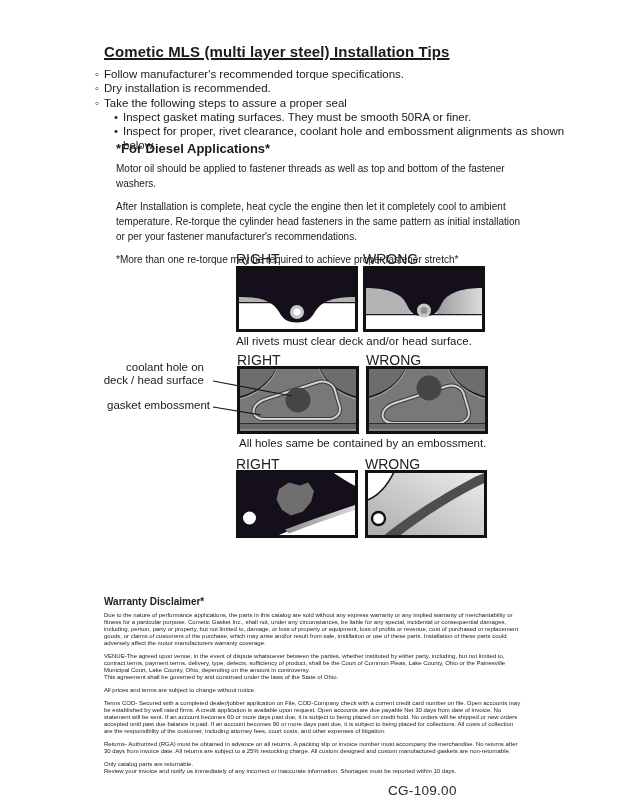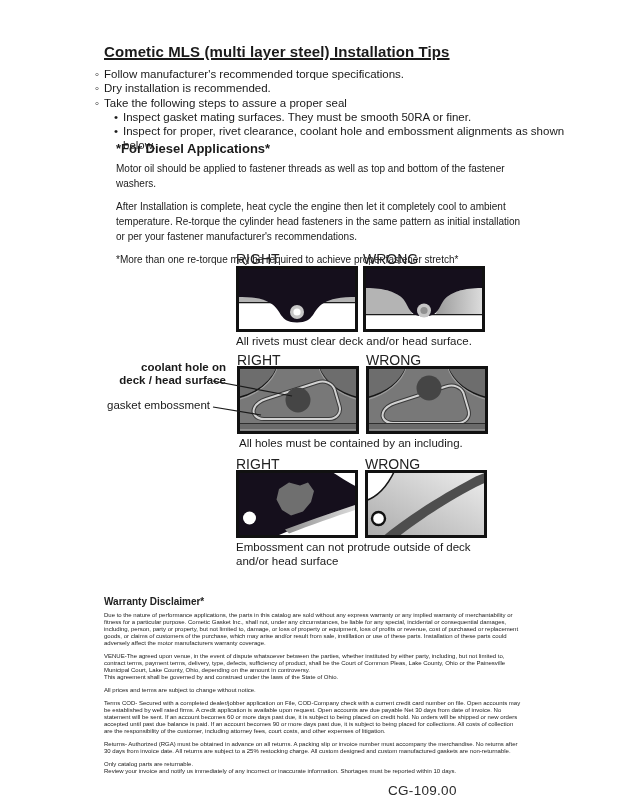--- a/index.html
+++ b/index.html
@@ -136,32 +136,32 @@
         <path d="M27,53 C19,53 14.5,47.5 17.5,41.5 C19.5,37.5 23,35 29,33 L80,16.5 C88,14 95,17 97.5,23 L102.5,40 C104.5,46.5 100,53 92,53 Z" fill="none" stroke-width="2" stroke="#d2d2d2"></path>
       </g>
       <circle cx="63" cy="22" r="12.5" fill="#454545"></circle>
       <line x1="0" y1="57.5" x2="122" y2="57.5" stroke="#2e2e2e" stroke-width="1.2"></line>
       <rect x="0" y="58" width="122" height="5.5" fill="#6a6a6a"></rect>
       <line x1="0" y1="63.8" x2="122" y2="63.8" stroke="#9a9a9a" stroke-width="1"></line>
       <rect x="1.5" y="1.5" width="119" height="65" fill="none" stroke="#111111" stroke-width="3"></rect>
     </svg>
   </div>
 
-  <div class="callout" style="left:114px;top:337px;width:112px;font-weight:bold;">
+  <div class="callout" style="left:92px;top:337px;width:112px;">
     <div>coolant hole on</div>
     <div>deck / head surface</div>
   </div>
   <div class="callout" style="left:60px;top:375px;width:150px;">gasket embossment</div>
 
   <svg class="leaders" width="618" height="800">
     <line x1="213" y1="357" x2="292" y2="372" stroke="#1a1a1a" stroke-width="1.2"></line>
     <line x1="213" y1="383" x2="261" y2="391" stroke="#1a1a1a" stroke-width="1.2"></line>
   </svg>
 
-  <div class="dg-caption" style="left:239px;top:413px;">All holes must be contained by an including.</div>
+  <div class="dg-caption" style="left:239px;top:413px;">All holes same be contained by an embossment.</div>
 
   <div class="dg-label" style="left:236px;top:432px;">RIGHT</div>
   <div class="dg-label" style="left:365px;top:432px;">WRONG</div>
 
   <div class="dg-box" style="left:236px;top:446px;">
     <svg width="122" height="68" viewBox="0 0 122 68">
       <defs>
         <linearGradient id="r3g" x1="0" y1="0" x2="1" y2="0">
           <stop offset="0" stop-color="#8f8f8f"></stop>
             <stop offset="1" stop-color="#dedede"></stop>
@@ -186,24 +186,20 @@
       </defs>
       <rect width="122" height="68" fill="#ffffff"></rect>
       <path d="M30,0 H122 V68 H0 V31 C13,27 23,15 30,0 Z" fill="url(#lg)"></path>
       <path d="M30,0 C23,15 13,27 0,31" fill="none" stroke="#161616" stroke-width="1.6"></path>
       <path d="M16,68 C42,46 78,24 107,8.5 C112,5.8 117,3.8 122,2.5 L122,12 C98,22 58,47 32,68 Z" fill="#4e4e4e"></path>
       <circle cx="13.5" cy="48.5" r="6.5" fill="#ffffff" stroke="#111111" stroke-width="2.4"></circle>
       <rect x="1.5" y="1.5" width="119" height="65" fill="none" stroke="#111111" stroke-width="3"></rect>
     </svg>
   </div>
 
-  <div class="dg-caption" style="left:236px;top:517px;">
-    <div>Embossment can not protrude outside of deck</div>
-    <div>and/or head surface</div>
-  </div>
 
   <div class="warranty">
     <div class="w-head">Warranty Disclaimer*</div>
     <div class="w-para">Due to the nature of performance applications, the parts in this catalog are sold without any express warranty or any implied warranty of merchantability or fitness for a particular purpose.  Cometic Gasket Inc., shall not, under any circumstances, be liable for any special, incidental or consequential damages, including, person, party or property, but not limited to, damage, or loss of property or equipment, loss of profits or revenue, cost of purchased or replacement goods, or claims of customers of the purchase, which may arise and/or result from sale, instillation or use of these parts.  Installation of these parts could adversely affect the motor manufacturers warranty coverage.</div>
     <div class="w-para">
       <div>VENUE-The agreed upon venue, in the event of dispute whatsoever between the parties, whether instituted by either party, including, but not limited to, contract terms, payment terms, delivery, type, defects, sufficiency of product, shall be the Court of Common Pleas, Lake County, Ohio or the Painesville Municipal Court, Lake County, Ohio, depending on the amount in controversy.</div>
       <div>This agreement shall be governed by and construed under the laws of the State of Ohio.</div>
     </div>
     <div class="w-para">All prices and terms are subject to change without notice.</div>
     <div class="w-para">Terms COD- Secured with a completed dealer/jobber application on File, COD-Company check with a current credit card number on file.  Open accounts may be established by well rated firms.  A credit application is available upon request.  Open accounts are due payable Net 30 days from date of invoice.  No statement will be sent.  If an account becomes 60 or more days past due, it is subject to being placed on credit hold.  No orders will be shipped or new orders accepted until past due balance is paid.  If an account becomes 90 or more days past due, it is subject to being placed for collections.  All costs of collection are the responsibility of the customer, including attorney fees, court costs, and other expenses of litigation.</div>

